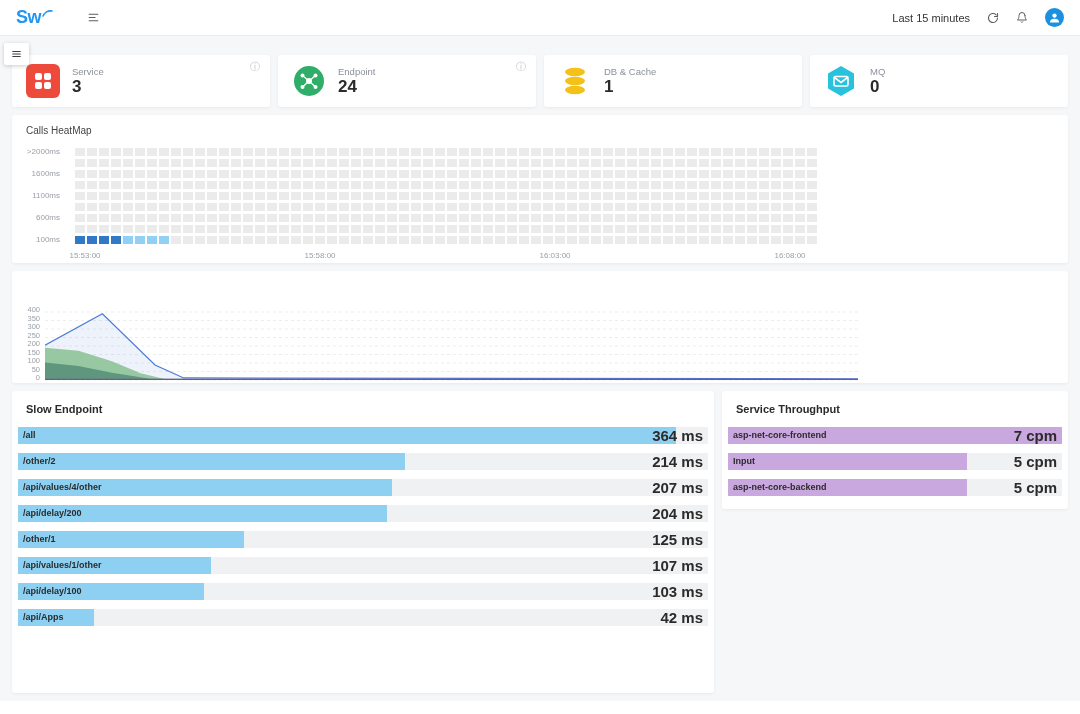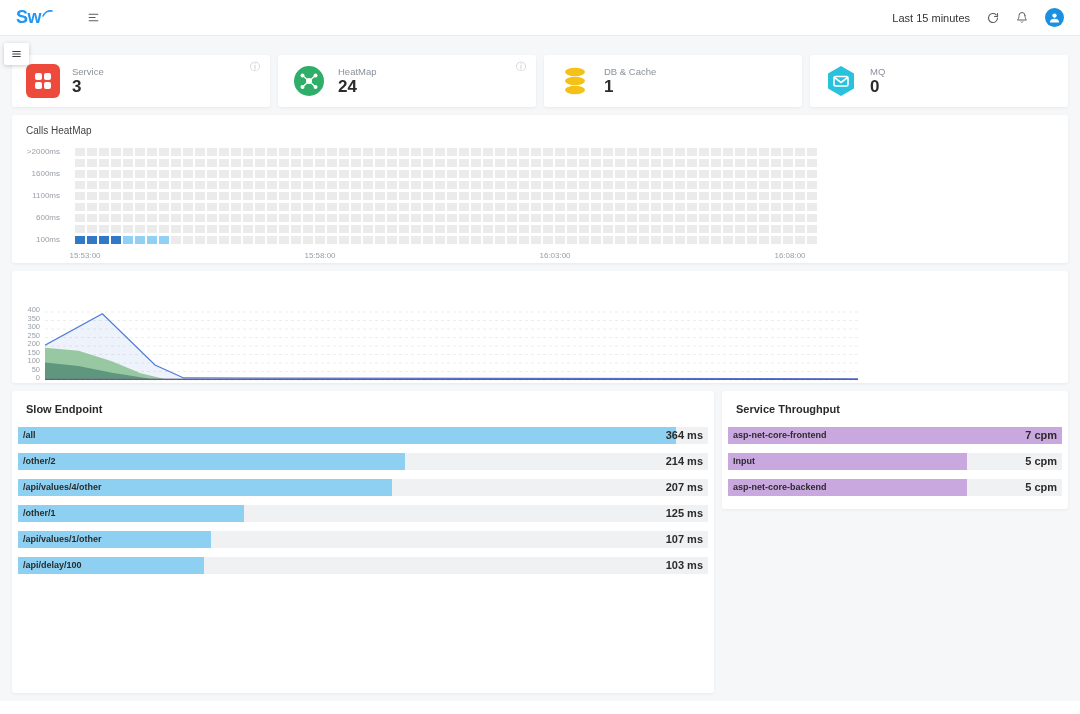--- a/index.html
+++ b/index.html
@@ -67,21 +67,21 @@
   .rt-ytick { position:absolute; left:0; width:28px; text-align:right; font-size:7.5px; color:#9aa0a8; line-height:8px; }
   .rt-plot { position:absolute; left:33px; top:0; }
 
   
   #slow-panel { top:355px; left:12px; width:702px; height:302px; }
   #tp-panel   { top:355px; left:722px; width:346px; height:118px; }
   .bars { position:absolute; top:36px; left:6px; right:6px; }
   .bar-row { position:relative; height:17px; margin-bottom:9px; background:#f0f1f3; cursor:pointer; }
   .bar-fill { position:absolute; left:0; top:0; bottom:0; }
   .bar-label { position:absolute; left:5px; top:0; line-height:17px; font-size:9px; font-weight:700; color:#2b2b2b; z-index:2; white-space:nowrap; }
-  .bar-value { position:absolute; right:5px; top:0; line-height:17px; font-size:11px; font-weight:700; color:#2b2b2b; z-index:2; white-space:nowrap; }
+  .bar-value { position:absolute; right:5px; top:0; line-height:17px; font-size:15px; font-weight:700; color:#2b2b2b; z-index:2; white-space:nowrap; }
 </style>
 </head>
 <body>
 
 <header class="topbar">
   <div class="logo">
     <span class="logo-text">Sw</span>
     <svg class="logo-arc" width="11" height="9" viewBox="0 0 11 9">
       <path d="M1 8 A 8 8 0 0 1 10 3" stroke="#2196f3" stroke-width="1.6" fill="none" stroke-linecap="round"></path>
     </svg>
@@ -143,21 +143,21 @@
       <svg class="stat-icon" viewBox="0 0 34 34">
         <circle cx="17" cy="17" r="15" fill="#2fae69"></circle>
         <path d="M17 17 L10.5 11.5 M17 17 L23.5 11.5 M17 17 L10.5 23 M17 17 L23.5 23" stroke="#fff" stroke-width="1.2"></path>
         <circle cx="17" cy="17" r="3" fill="#fff"></circle>
         <circle cx="10.5" cy="11.5" r="2" fill="#fff"></circle>
         <circle cx="23.5" cy="11.5" r="2" fill="#fff"></circle>
         <circle cx="10.5" cy="23" r="2" fill="#fff"></circle>
         <circle cx="23.5" cy="23" r="2" fill="#fff"></circle>
       </svg>
       <div>
-        <div class="stat-label">HeatMap</div>
+        <div class="stat-label">Endpoint</div>
         <div class="stat-value">24</div>
       </div>
       <span class="info-icon">ⓘ</span>
     </div>
 
     <div class="stat-card">
       <svg class="stat-icon" viewBox="0 0 34 34">
         <ellipse cx="17" cy="8" rx="10" ry="4.2" fill="#f3c117"></ellipse>
         <ellipse cx="17" cy="17" rx="10" ry="4.2" fill="#f3c117"></ellipse>
         <ellipse cx="17" cy="26" rx="10" ry="4.2" fill="#f3c117"></ellipse>
@@ -823,34 +823,44 @@
           <div class="bar-fill" style="background: rgb(141, 208, 242); width: 387px;"></div>
           <span class="bar-label">/other/2</span>
           <span class="bar-value">214 ms</span>
         </div>
         <div class="bar-row">
           <div class="bar-fill" style="background: rgb(141, 208, 242); width: 374px;"></div>
           <span class="bar-label">/api/values/4/other</span>
           <span class="bar-value">207 ms</span>
         </div>
         <div class="bar-row">
+          <div class="bar-fill" style="background: rgb(141, 208, 242); width: 369px;"></div>
+          <span class="bar-label">/api/delay/200</span>
+          <span class="bar-value">204 ms</span>
+        </div>
+        <div class="bar-row">
           <div class="bar-fill" style="background: rgb(141, 208, 242); width: 226px;"></div>
           <span class="bar-label">/other/1</span>
           <span class="bar-value">125 ms</span>
         </div>
         <div class="bar-row">
           <div class="bar-fill" style="background: rgb(141, 208, 242); width: 193px;"></div>
           <span class="bar-label">/api/values/1/other</span>
           <span class="bar-value">107 ms</span>
         </div>
         <div class="bar-row">
           <div class="bar-fill" style="background: rgb(141, 208, 242); width: 186px;"></div>
           <span class="bar-label">/api/delay/100</span>
           <span class="bar-value">103 ms</span>
         </div>
+        <div class="bar-row">
+          <div class="bar-fill" style="background: rgb(141, 208, 242); width: 76px;"></div>
+          <span class="bar-label">/api/Apps</span>
+          <span class="bar-value">42 ms</span>
+        </div>
       </div>
   </div>
 
   <div class="panel" id="tp-panel">
     <div class="panel-title">Service Throughput</div>
     <div class="bars">
         <div class="bar-row">
           <div class="bar-fill" style="background: rgb(201, 168, 223); width: 334px;"></div>
           <span class="bar-label">asp-net-core-frontend</span>
           <span class="bar-value">7 cpm</span>

